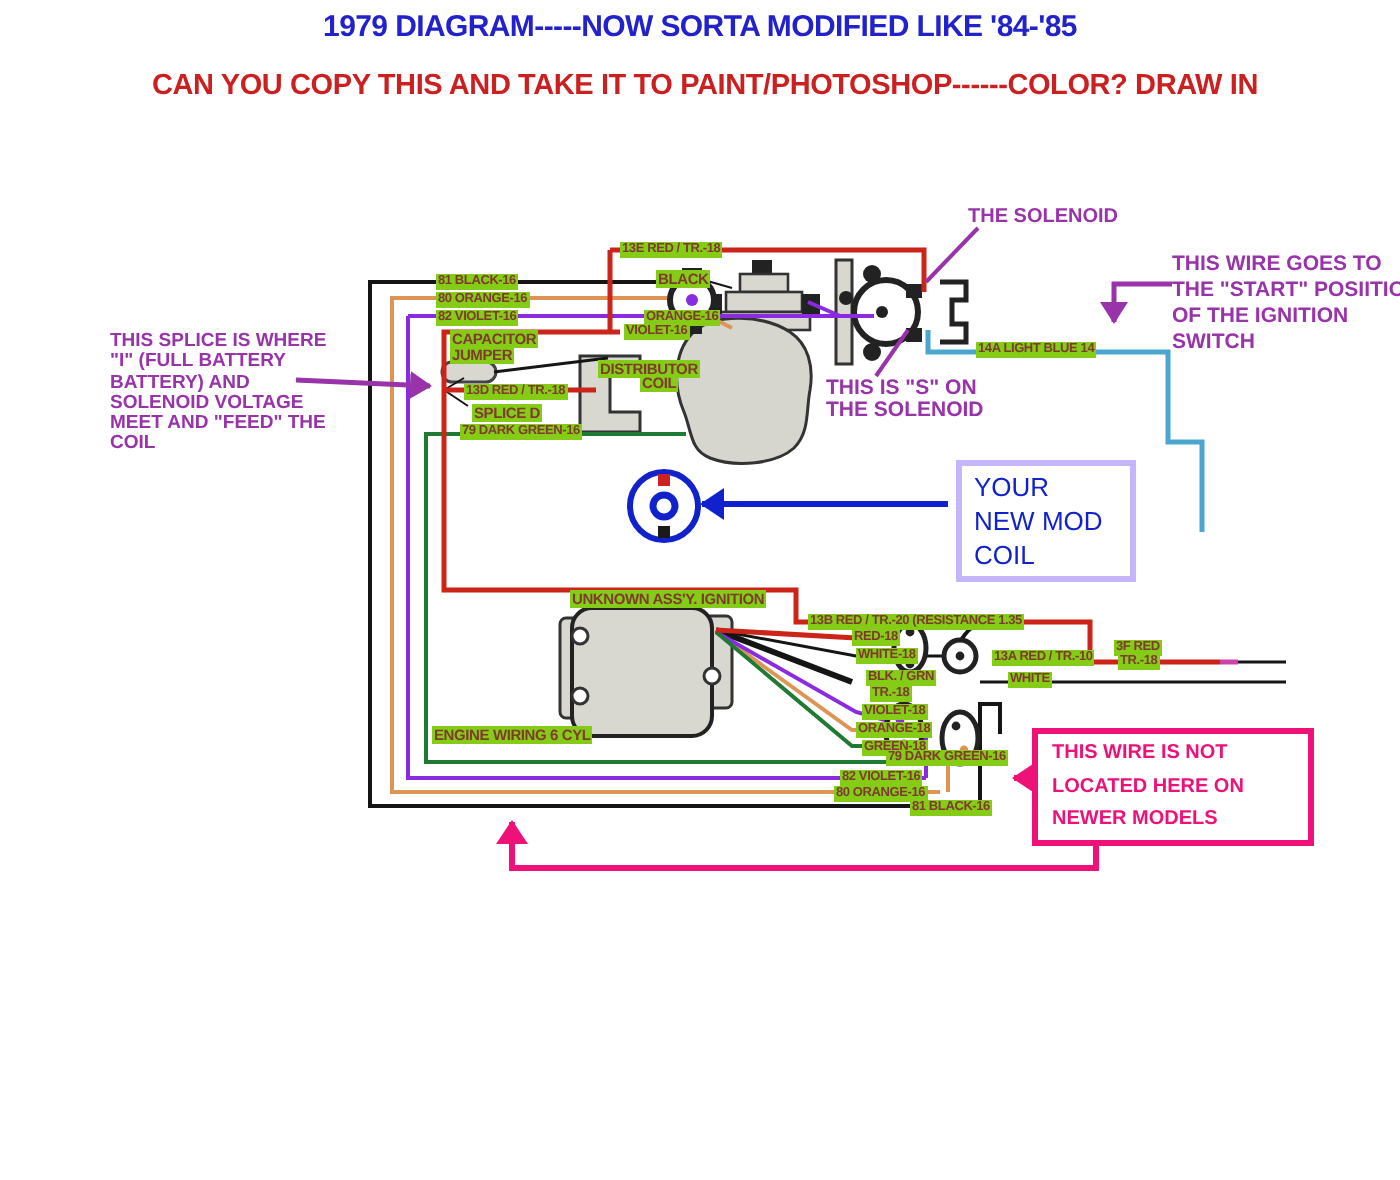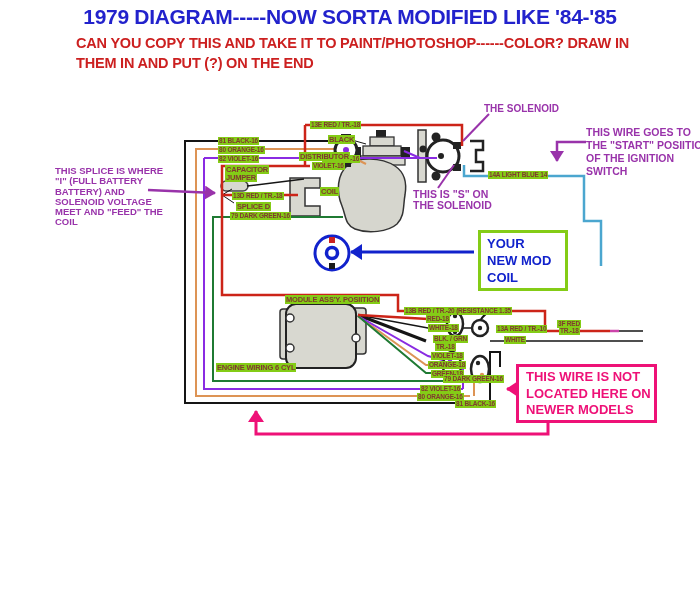--- a/index.html
+++ b/index.html
@@ -1,45 +1,44 @@
 <!DOCTYPE html>
 <html><head>
 <meta charset="utf-8">
 <style>
   html,body{margin:0;padding:0;background:#fff;}
   .stage{position:relative;width:700px;height:590px;background:#ffffff;overflow:hidden;
          font-family:"Liberation Sans",sans-serif;}
   .title{position:absolute;left:0;top:5px;width:700px;text-align:center;
-         font-size:21px;font-weight:bold;color:#2222cc;letter-spacing:-0.3px;}
+         font-size:15px;font-weight:bold;color:#2222cc;letter-spacing:-0.3px;}
   .instructions{position:absolute;left:64px;top:33px;width:600px;
          font-size:14.5px;font-weight:bold;color:#cc2020;line-height:20px;letter-spacing:-0.2px;margin-left:12px;}
   svg.wires{position:absolute;left:0;top:0;}
   .wl{position:absolute;font-size:6.5px;font-weight:700;color:#80392f;background:#84cc16;
       white-space:nowrap;padding:0 1px;line-height:8px;letter-spacing:-0.2px;}
   .wl-md{font-size:7.5px;line-height:9px;}
   .ann{position:absolute;font-size:10px;font-weight:600;color:#9933aa;white-space:nowrap;}
   .ann-block{position:absolute;color:#9933aa;font-weight:600;white-space:nowrap;}
   .ann-block div{white-space:nowrap;}
   .blue-box{position:absolute;left:478px;top:230px;width:78px;height:53px;
-      border:3px solid #84cc16;color:#1122cc;font-size:13px;font-weight:bold;
+      border:3px solid #c4b5fd;color:#1122cc;font-size:13px;font-weight:normal;
       line-height:17px;padding:2px 0 0 6px;background:#fff;}
   .pink-box{position:absolute;left:516px;top:364px;width:128px;height:51px;
-      border:3px solid #ee1177;color:#ee1177;font-size:13px;font-weight:800;
+      border:3px solid #ee1177;color:#ee1177;font-size:10px;font-weight:800;
       line-height:16.5px;padding:2px 0 0 7px;background:#fff;}
 </style>
 </head>
 <body>
 
 <div class="stage">
 
   <div class="title">1979 DIAGRAM-----NOW SORTA MODIFIED LIKE '84-'85</div>
 
   <div class="instructions">
     <div>CAN YOU COPY THIS AND TAKE IT TO PAINT/PHOTOSHOP------COLOR? DRAW IN</div>
-    <div>THEM IN AND PUT (?) ON THE END</div>
   </div>
 
   <svg class="wires" width="700" height="590" viewBox="0 0 700 590">
     <defs>
       <marker id="mk-purple" markerUnits="userSpaceOnUse" markerWidth="16" markerHeight="16" refX="10" refY="7" orient="auto">
         <path d="M0,0 L11,7 L0,14 Z" fill="#9933aa"></path>
       </marker>
       <marker id="mk-pink" markerUnits="userSpaceOnUse" markerWidth="18" markerHeight="18" refX="11" refY="8" orient="auto">
         <path d="M0,0 L12,8 L0,16 Z" fill="#ee1177"></path>
       </marker>
@@ -179,24 +178,24 @@
   <span class="wl" style="left:218px;top:155px">82 VIOLET-16</span>
   <span class="wl wl-md" style="left:225px;top:165px">CAPACITOR</span>
   <span class="wl wl-md" style="left:225px;top:173px">JUMPER</span>
   <span class="wl" style="left:232px;top:192px">13D RED / TR.-18</span>
   <span class="wl wl-md" style="left:236px;top:202px">SPLICE D</span>
   <span class="wl" style="left:230px;top:212px">79 DARK GREEN-16</span>
   <span class="wl" style="left:310px;top:121px">13E RED / TR.-18</span>
   <span class="wl wl-md" style="left:328px;top:135px">BLACK</span>
   <span class="wl" style="left:322px;top:155px">ORANGE-16</span>
   <span class="wl" style="left:312px;top:162px">VIOLET-16</span>
-  <span class="wl wl-md" style="left:299px;top:152px">DISTRIBUTOR</span>
+  <span class="wl wl-md" style="left:299px;top:180px">DISTRIBUTOR</span>
   <span class="wl wl-md" style="left:320px;top:187px">COIL</span>
   <span class="wl" style="left:488px;top:171px">14A LIGHT BLUE 14</span>
-  <span class="wl wl-md" style="left:285px;top:295px">MODULE ASS'Y. POSIITION</span>
+  <span class="wl wl-md" style="left:285px;top:295px">UNKNOWN ASS'Y. IGNITION</span>
   <span class="wl wl-md" style="left:216px;top:363px">ENGINE WIRING 6 CYL</span>
   <span class="wl" style="left:404px;top:307px">13B RED / TR.-20 (RESISTANCE 1.35</span>
   <span class="wl" style="left:426px;top:315px">RED-18</span>
   <span class="wl" style="left:428px;top:324px">WHITE-18</span>
   <span class="wl" style="left:433px;top:335px">BLK. / GRN</span>
   <span class="wl" style="left:435px;top:343px">TR.-18</span>
   <span class="wl" style="left:431px;top:352px">VIOLET-18</span>
   <span class="wl" style="left:428px;top:361px">ORANGE-18</span>
   <span class="wl" style="left:431px;top:370px">GREEN-18</span>
   <span class="wl" style="left:496px;top:325px">13A RED / TR.-10</span>

